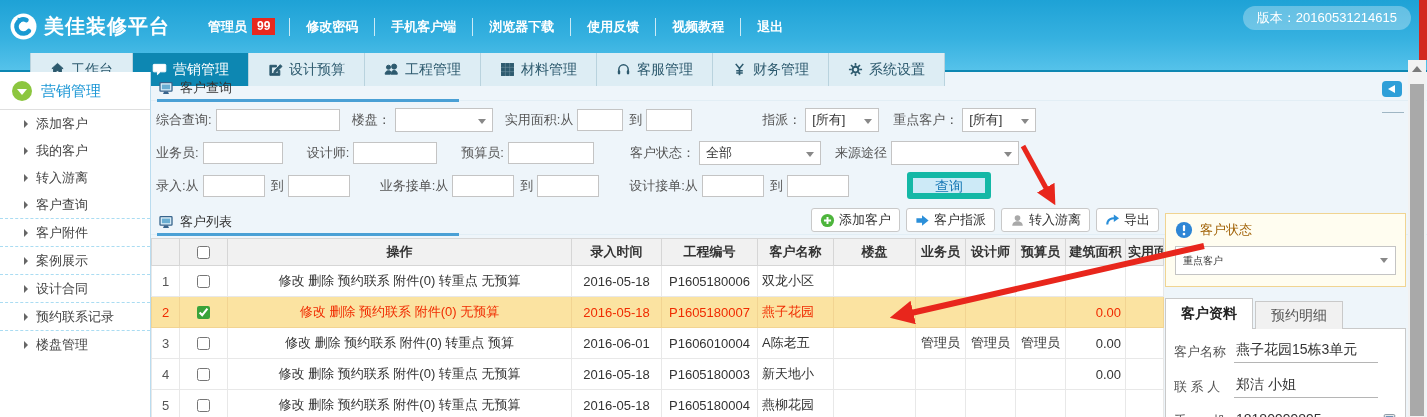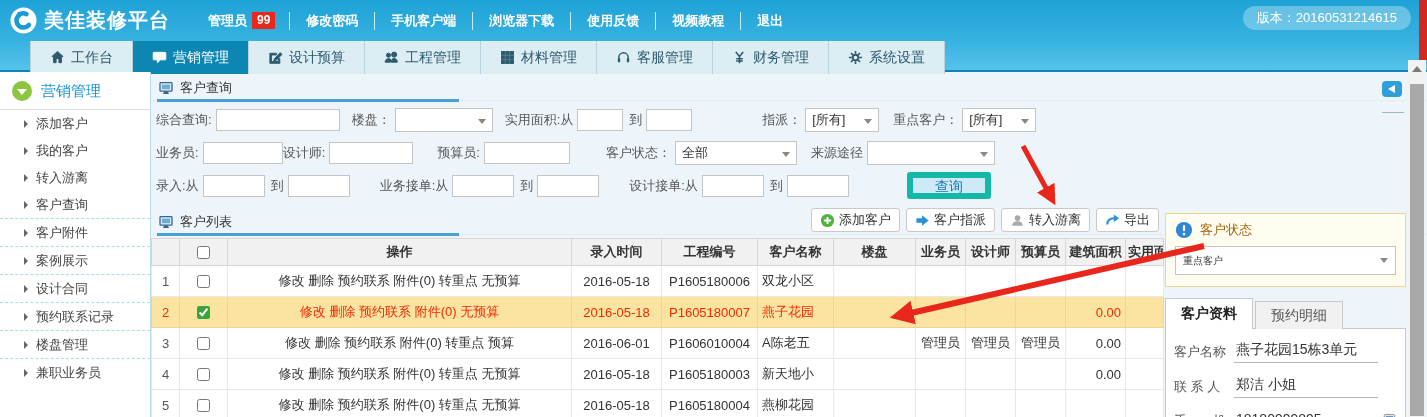--- a/index.html
+++ b/index.html
@@ -2,21 +2,21 @@
 <html><head>
 <meta charset="utf-8">
 <style>
   html,body{margin:0;padding:0;background:#fff;}
   .stage{position:relative;width:1427px;height:417px;overflow:hidden;
          font-family:"Liberation Sans","DejaVu Sans",sans-serif;background:#eef5fa;}
   
   .header{position:absolute;top:0;left:0;right:0;height:70px;
           background:linear-gradient(180deg,#1ea2d6 0%,#36b1e0 55%,#55c2ea 100%);
           border-bottom:2px solid #0d87b2;}
-  .topbar{height:37px;display:flex;padding:2px 10px;position:relative;}
+  .topbar{height:37px;display:flex;padding:8px 10px;position:relative;}
   .brand-wrap{display:flex;align-items:center;gap:7px;}
   .logo{width:27px;height:27px;}
   .brand{color:#fff;font-size:20px;font-weight:bold;letter-spacing:1px;}
   .tb-menu{display:flex;align-items:center;margin-left:38px;color:#fff;font-size:13px;font-weight:bold;}
   .tb-user{display:flex;align-items:center;gap:5px;padding-right:14px;}
   .badge{background:#e8281e;color:#fff;font-size:12px;line-height:17px;height:17px;padding:0 5px;border-radius:0;}
   .tb-link{color:#fff;padding:0 16px;border-left:1px solid rgba(255,255,255,.75);cursor:pointer;white-space:nowrap;}
   .version{position:absolute;right:16px;top:6px;background:rgba(255,255,255,.30);
            border-radius:12px;color:#fff;font-size:13px;padding:3px 14px;}
   
@@ -350,24 +350,20 @@
           <span class="caret"></span>
           <span>预约联系记录</span>
         </div>
 
         <div class="side-item sep">
           <span class="caret"></span>
           <span>楼盘管理</span>
         </div>
 
 
-        <div class="side-item sep">
-          <span class="caret"></span>
-          <span>兼职业务员</span>
-        </div>
 
     </div>
 
     <div class="content">
 
       <div class="sec-head">
         <svg class="micon">
             <use href="#i-monitor"></use>
           </svg>
         <span>客户查询</span>
@@ -390,21 +386,21 @@
               <span>[所有]</span>
             </div>
           <span class="lab" style="margin-left:14px">重点客户：</span>
           <div class="sel" style="width:74px">
               <span>[所有]</span>
             </div>
         </div>
         <div class="frow">
           <span class="lab">业务员:</span>
           <input class="inp" style="width: 80px;">
-          <span class="lab" style="">设计师:</span>
+          <span class="lab" style="margin-left:24px">设计师:</span>
           <input class="inp" style="width: 84px;">
           <span class="lab" style="margin-left:24px">预算员:</span>
           <input class="inp" style="width: 86px;">
           <span class="lab" style="margin-left:36px">客户状态：</span>
           <div class="sel" style="width:122px">
               <span>全部</span>
             </div>
           <span class="lab" style="margin-left:14px">来源途径</span>
           <div class="sel" style="width:128px">
               <span></span>

